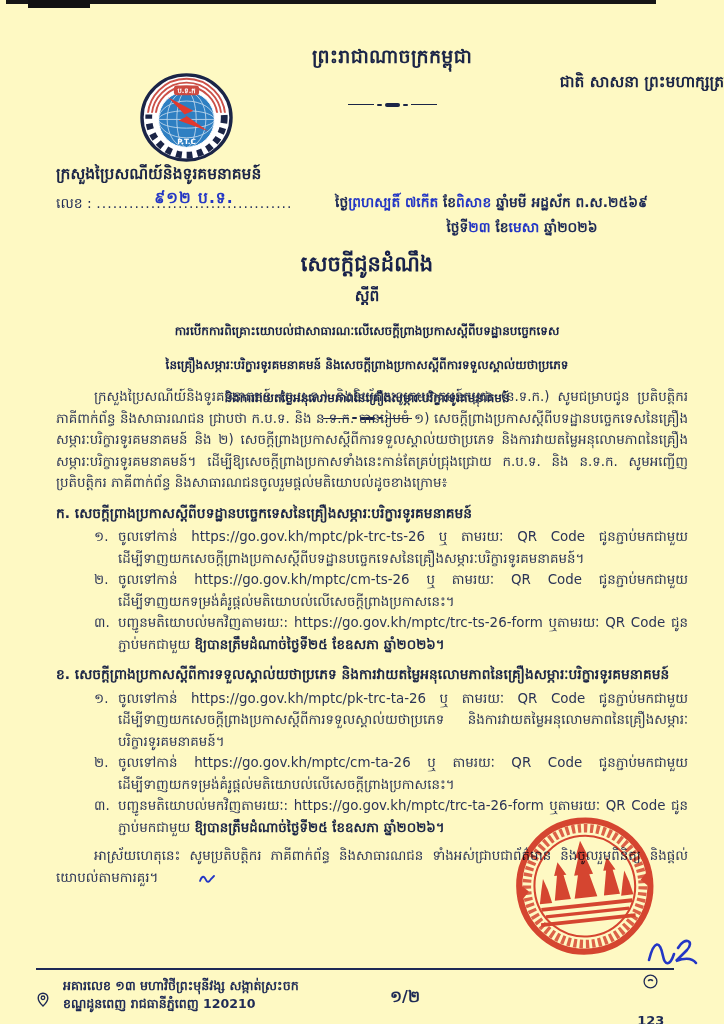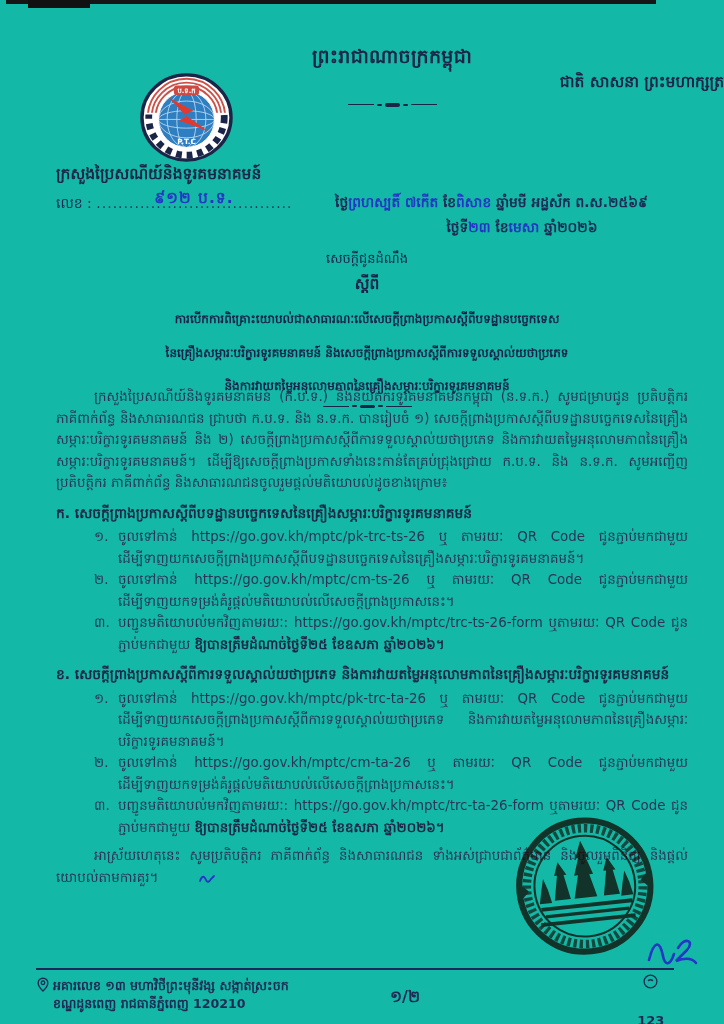--- a/index.html
+++ b/index.html
@@ -1,18 +1,18 @@
 <!DOCTYPE html>
 <html><head>
 <meta charset="utf-8">
 <style>
   html,body{margin:0;padding:0;background:#e8e8e8;}
   .page{
     position:relative;width:724px;height:1024px;margin:0 auto;
-    background:#14b8a6;overflow:hidden;
+    background:#fef9c3;overflow:hidden;
     font-family:"DejaVu Sans","Liberation Sans",sans-serif;
     color:#273157;
   }
   
   .scan-strip{position:absolute;top:0;left:6px;width:650px;height:4px;background:#161616;}
   .scan-strip2{position:absolute;top:0;left:28px;width:62px;height:8px;background:#111;}
 
   
   .kingdom{position:absolute;top:44px;left:60px;right:0;text-align:center;
     font-size:19px;font-weight:bold;color:#1b2547;letter-spacing:.3px;}
@@ -32,21 +32,21 @@
   .ref-num{position:absolute;left:58px;top:-7px;color:#2336c5;font-size:15.5px;font-weight:bold;white-space:nowrap;}
 
   .date-block{position:absolute;top:190px;left:335px;width:374px;font-size:13.8px;line-height:25px;}
   .date-l1{text-align:left;white-space:nowrap;}
   .date-l2{text-align:center;white-space:nowrap;}
   .pen{color:#2336c5;font-weight:bold;}
   .prt{color:#1e2a55;font-weight:bold;}
 
   
   .title-block{position:absolute;top:250px;left:20px;right:10px;text-align:center;color:#18224a;}
-  .t-notice{font-size:13px;font-weight:normal;}
+  .t-notice{font-size:21px;font-weight:bold;}
   .t-about{font-size:15.5px;font-weight:bold;margin-top:5px;}
   .t-subject{font-size:12px;font-weight:bold;line-height:21.5px;margin-top:12px;}
   .t-orn{display:flex;justify-content:center;margin-top:7px;}
 
   
   .body-flow{position:absolute;top:386px;left:56px;right:36px;
     font-size:13.4px;line-height:21.5px;color:#2b3457;text-align:justify;}
   .intro{text-indent:38px;margin:0;}
   .sec-head{font-weight:bold;color:#1d2747;font-size:13.8px;margin-top:9px;
     padding-left:18px;text-indent:-18px;text-align:left;}
@@ -58,22 +58,22 @@
   .closing{text-indent:38px;margin-top:7px;}
   .pen-tick{display:inline-block;vertical-align:-2px;margin-left:3px;}
 
   
   .stamp{position:absolute;top:812px;left:509px;width:152px;height:152px;
     opacity:.9;mix-blend-mode:multiply;transform:rotate(-6deg);}
   .signature{position:absolute;top:934px;left:645px;width:62px;height:44px;}
 
   
   .footer-line{position:absolute;top:968px;left:36px;width:638px;height:2px;background:#1e2a55;}
-  .footer-left{position:absolute;top:977px;left:36px;display:flex;gap:3px;
-    font-size:12.6px;font-weight:bold;color:#1e2a55;line-height:18px;}
+  .footer-left{position:absolute;top:977px;left:36px;display:flex;gap:13px;
+    font-size:12.6px;font-weight:bold;color:#1e2a55;line-height:18px;align-items:flex-end;}
   .footer-page{position:absolute;top:986px;left:348px;font-size:16px;font-weight:bold;color:#1e2a55;margin-left:42px;}
   .footer-right{position:absolute;top:974px;right:28px;text-align:left;
     font-size:13px;font-weight:bold;color:#1e2a55;line-height:20px;}
   .fr-row{display:flex;align-items:center;gap:16px;justify-content:flex-start;flex-direction:column;}
   .icon{display:inline-block;vertical-align:middle;}
 </style>
 </head>
 <body>
 
 <div class="page">

